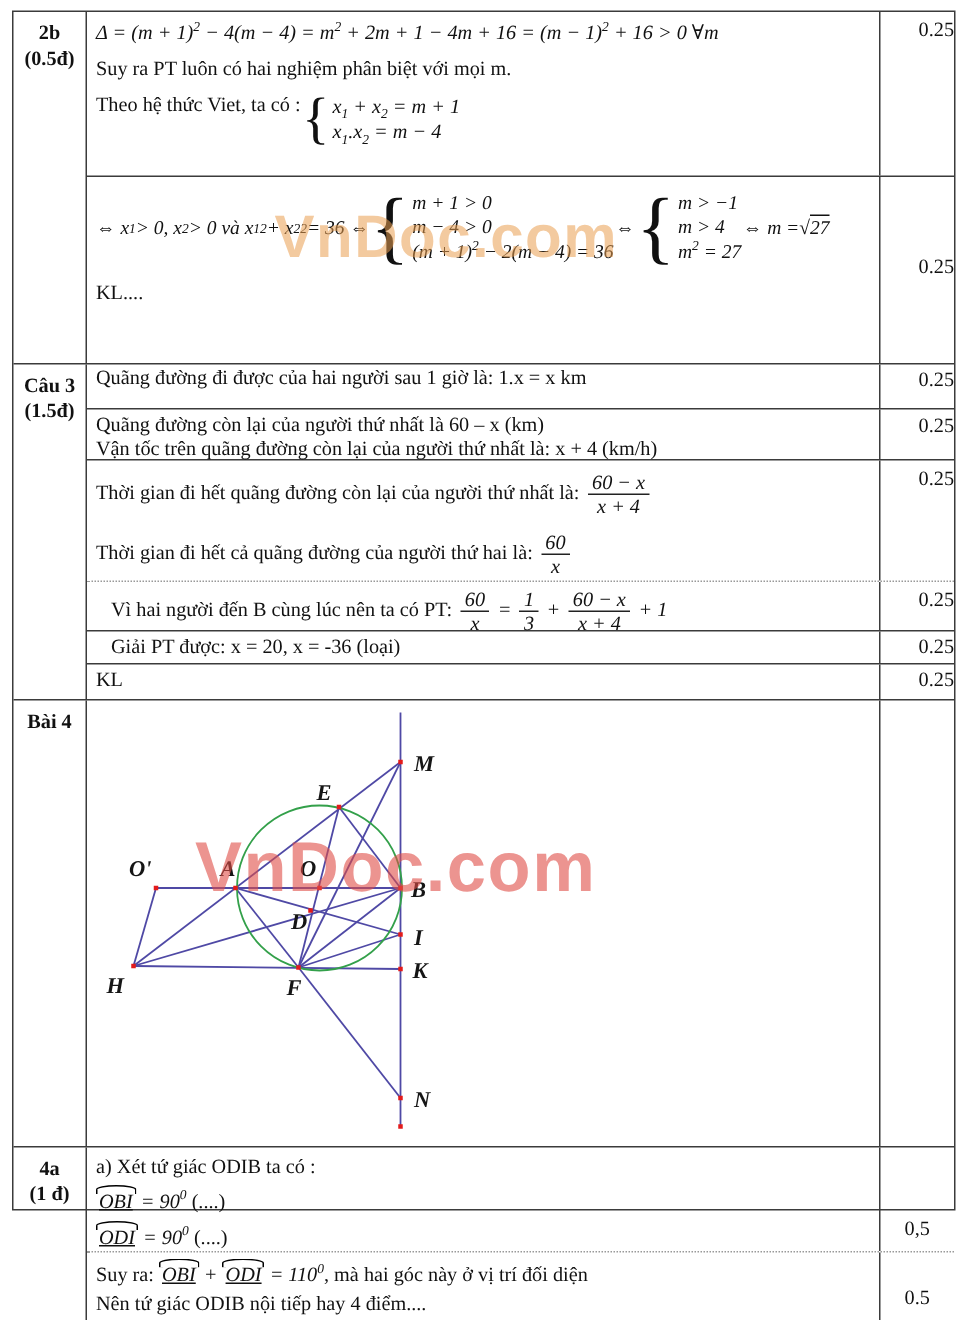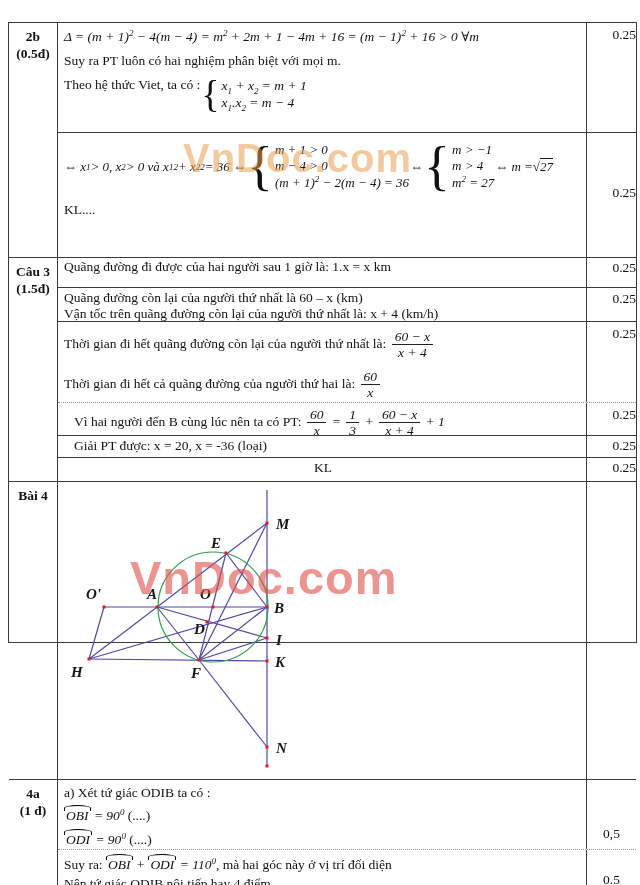--- a/index.html
+++ b/index.html
@@ -1,18 +1,18 @@
 <!DOCTYPE html>
 <html><head>
 <meta charset="utf-8">
 <style>
   html,body{margin:0;padding:0;background:#fff;}
   .sheet{position:relative;width:640px;height:885px;background:#fff;overflow:hidden;
          font-family:"Liberation Serif","DejaVu Serif",serif;color:#111;}
-  .tbl{position:absolute;left:8px;top:22px;width:629px;height:621px;
+  .tbl{position:absolute;left:8px;top:7px;width:629px;height:800px;
        border:1px solid #3b3b3b;box-sizing:border-box;display:flex;flex-direction:column;}
   .row{display:flex;border-bottom:1px solid #3b3b3b;box-sizing:border-box;}
   .row.last{border-bottom:none;}
   .labelcol{width:49px;border-right:1px solid #3b3b3b;box-sizing:border-box;
             text-align:center;font-weight:bold;font-size:13.5px;padding-top:6px;line-height:1.25;}
   .main{flex:1;display:flex;flex-direction:column;min-width:0;}
   .sub{display:flex;border-bottom:1px solid #3b3b3b;box-sizing:border-box;}
   .sub.dotted{border-bottom:1px dotted #999;}
   .sub.last{border-bottom:none;}
   .content{flex:1;min-width:0;padding:3px 4px 2px 6px;font-size:13.5px;line-height:1.18;position:relative;}
@@ -28,21 +28,21 @@
   .frac{display:inline-block;vertical-align:middle;text-align:center;font-style:italic;margin:0 2px;}
   .frac .num{display:block;border-bottom:1px solid #222;padding:0 3px;line-height:1.12;}
   .frac .den{display:block;line-height:1.12;padding:0 3px;}
   .sys{display:inline-flex;align-items:center;vertical-align:middle;margin:0 1px;}
   .sys .brace{font-weight:300;line-height:0.85;margin-right:2px;font-family:"Liberation Serif",serif;}
   .sys .lines{display:inline-block;text-align:left;}
   .sys .line{display:block;line-height:1.3;font-style:italic;white-space:nowrap;}
   .sqrt{font-style:italic;white-space:nowrap;}
   .sqrt .rad{font-style:normal;}
   .sqrt .bar{text-decoration:overline;}
-  .hat{position:relative;font-style:italic;display:inline-block;padding:1px 2px 0 2px;}
+  .hat{position:relative;font-style:italic;display:inline-block;padding:1px 2px 0 2px;text-decoration:underline;}
   .hat::before{content:"";position:absolute;left:0;right:0;top:-2px;height:5px;
                border:1px solid #000;border-bottom:none;border-radius:100% 100% 0 0;}
   .eqline{margin:3px 0;white-space:nowrap;}
   .eq2{font-size:13px;display:flex;align-items:center;margin-top:6px;white-space:nowrap;}
   .vietline{display:flex;align-items:flex-start;margin-top:8px;}
   .wm{position:absolute;font-weight:bold;white-space:nowrap;pointer-events:none;z-index:5;
       font-family:"Liberation Sans","DejaVu Sans",sans-serif;letter-spacing:1px;}
   .wm1{left:183px;top:136px;font-size:40px;color:rgba(233,158,80,0.55);}
   .wm2{left:130px;top:550px;font-size:47px;color:rgba(224,77,70,0.60);}
   .diagwrap{position:absolute;left:0;top:0;right:0;bottom:0;}
@@ -148,21 +148,21 @@
           </div>
           <div class="score">0.25</div>
         </div>
         <div class="sub" style="height:22px;">
           <div class="content indent" style="padding-top:2px;">
             <div>Giải PT được: x = 20, x = -36 (loại)</div>
           </div>
           <div class="score" style="padding-top:2px;">0.25</div>
         </div>
         <div class="sub last" style="height:23px;">
-          <div class="content" style="padding-top:2px;text-align:center;">
+          <div class="content" style="padding-top:2px;">
             <div>KL</div>
           </div>
           <div class="score" style="padding-top:2px;">0.25</div>
         </div>
       </div>
     </div>
 
     <div class="row" style="height:299px;">
       <div class="labelcol">
         <div>Bài 4</div>

